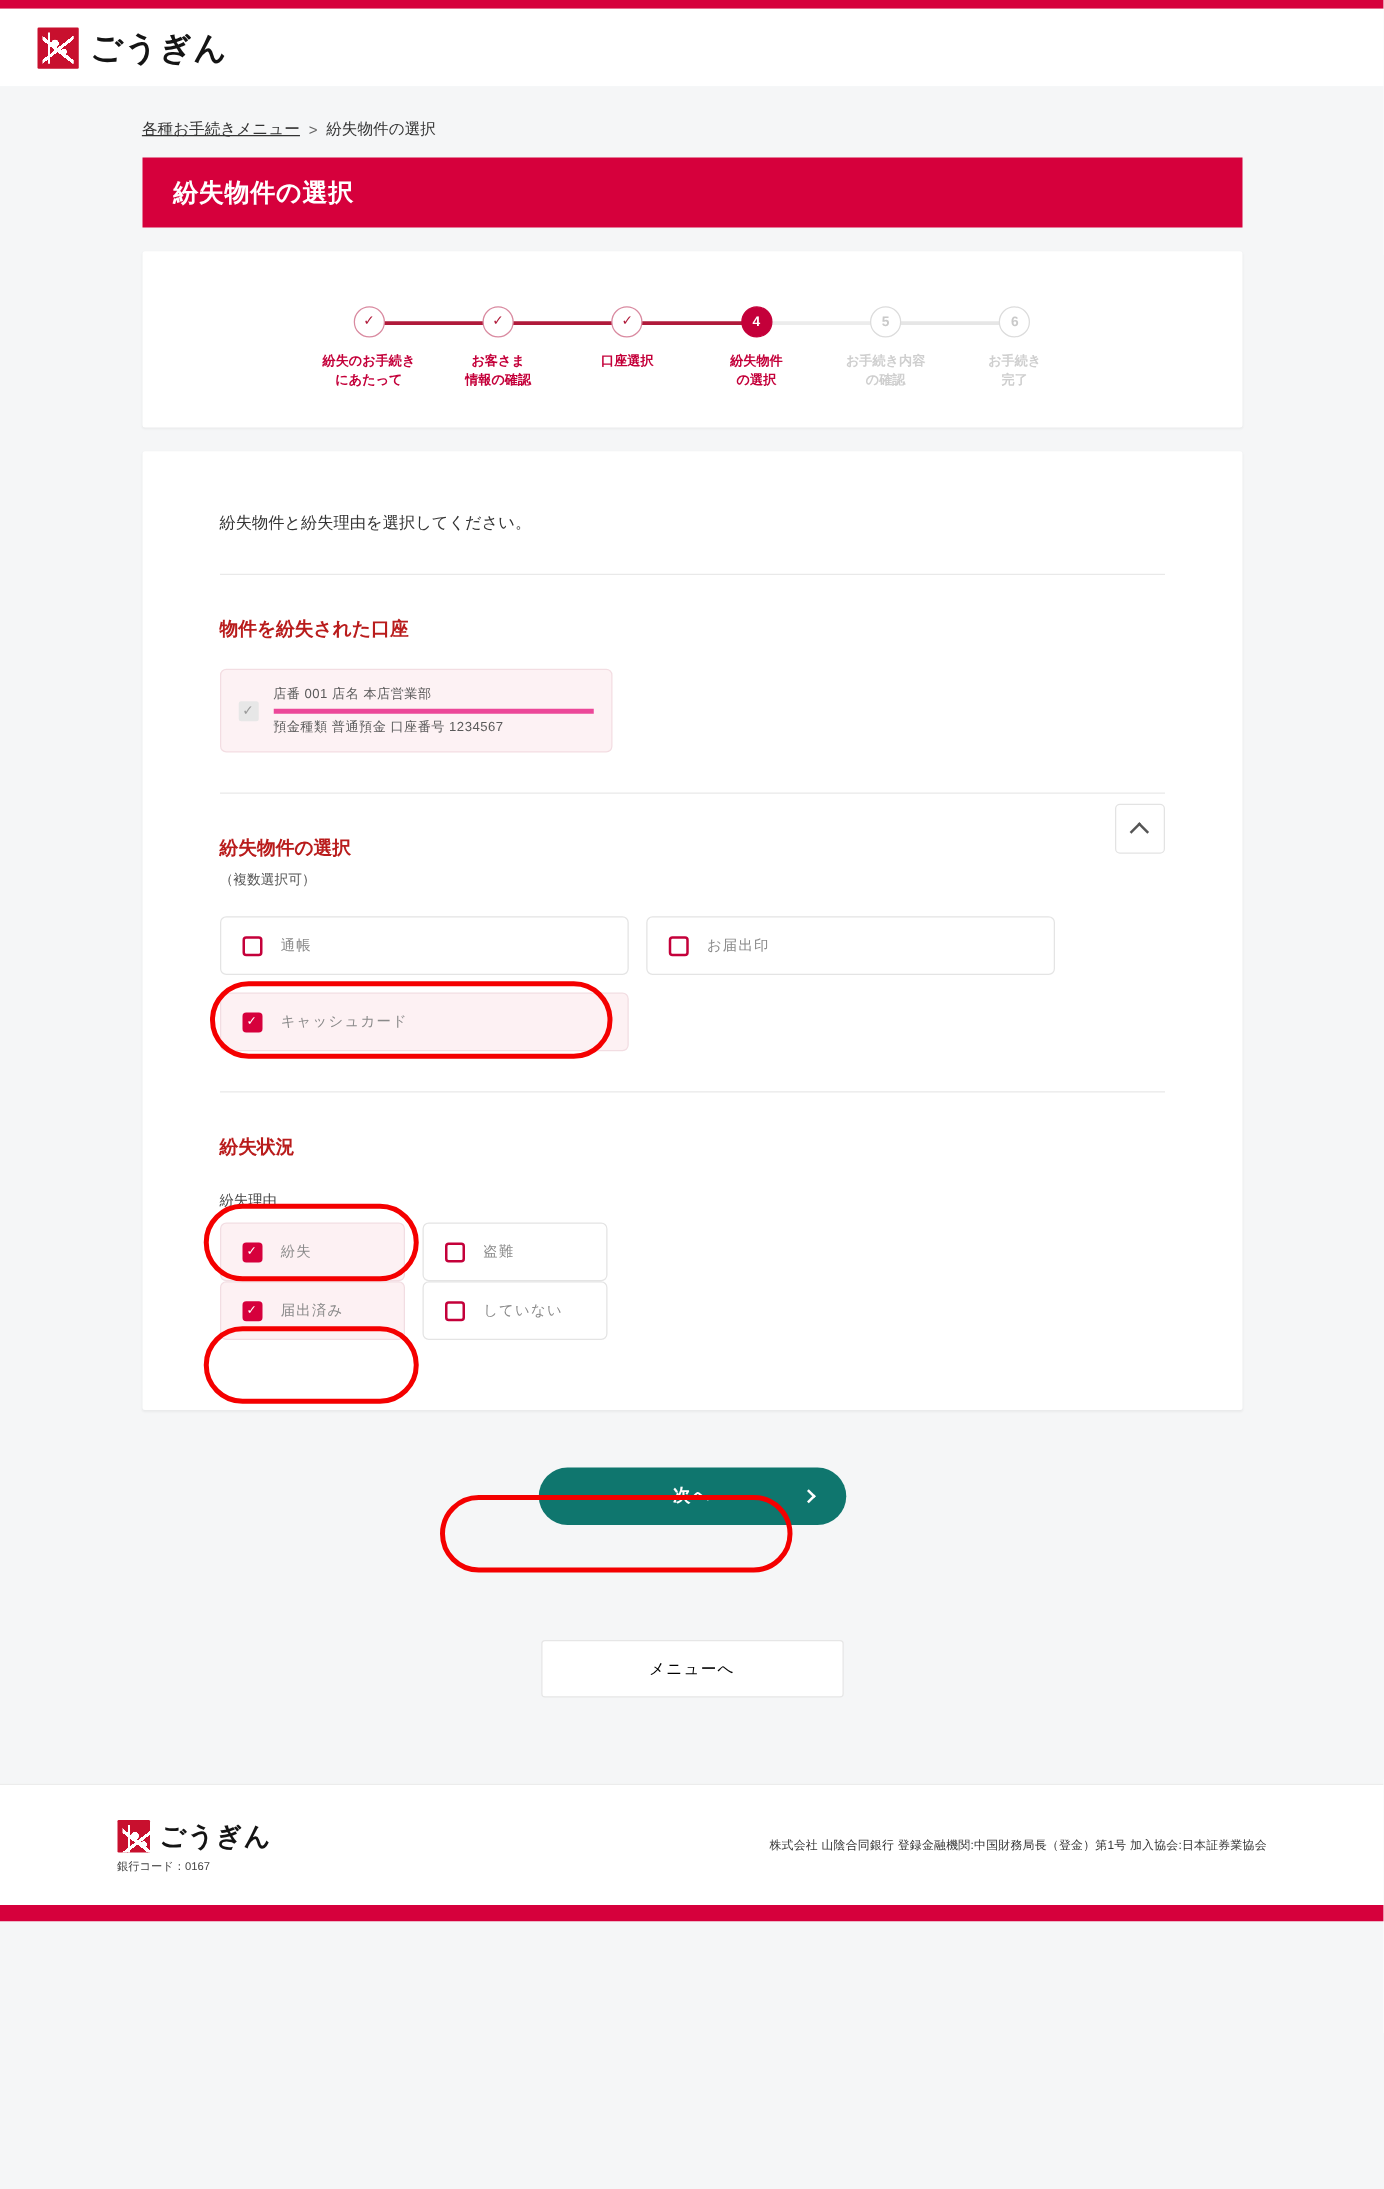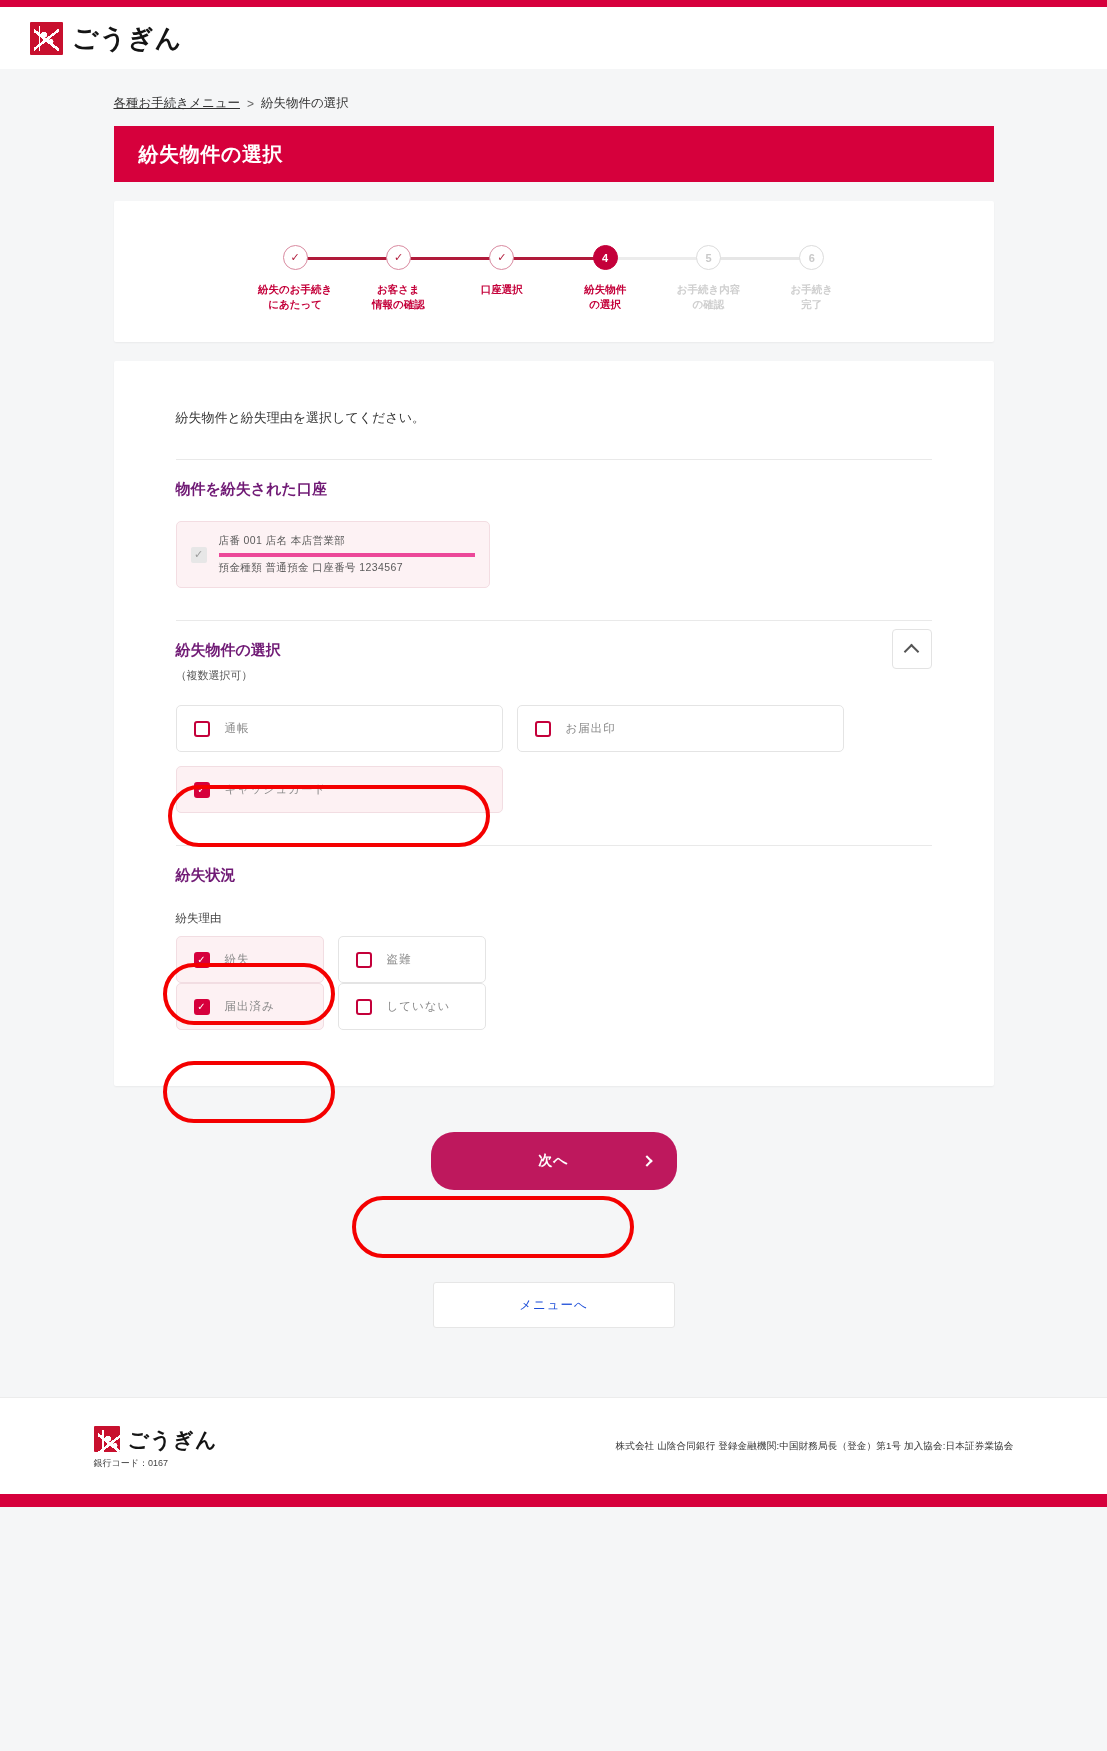--- a/index.html
+++ b/index.html
@@ -91,21 +91,21 @@
     text-align: center; white-space: pre-line;
   }
   .step.done .step-label, .step.current .step-label { color: #c4003a; font-weight: bold; }
   .step.todo .step-label { color: #cfcfcf; font-weight: bold; }
 
   
   .form-card { margin-top: 19px; padding: 48px 62px 56px 62px; }
   .lead { font-size: 13px; color: #333; }
   .hr { height: 1px; background: #e9e9e9; margin: 32px 0 0 0; }
 
-  .sec-title { font-size: 15px; font-weight: bold; color: #701a75; margin-top: 20px; }
+  .sec-title { font-size: 15px; font-weight: bold; color: #b91c1c; margin-top: 34px; }
   .sec-sub { font-size: 11px; color: #555; margin-top: 8px; }
 
   
   .acct-box {
     margin-top: 22px; width: 314px;
     background: #fdf2f4; border: 1px solid #f3dde2;
     border-radius: 5px; padding: 12px 14px;
     display: flex; align-items: center; gap: 12px;
   }
   .acct-check {
@@ -150,35 +150,35 @@
   .opt.checked .box .tick { display: block; }
   .opt-label { font-size: 11.5px; color: #8a8a8a; letter-spacing: 1px; }
 
   .sub-label { font-size: 11.5px; color: #444; margin-top: 26px; margin-bottom: 10px; }
   .opt-sm { width: 148px; }
   .opt-row { display: flex; gap: 14px; }
 
   
   .next-wrap { text-align: center; margin-top: 46px; }
   .next-btn {
-    width: 246px; height: 58px; border-radius: 23px; border: none;
-    background: #be185d; color: #fff; font-size: 14px; font-weight: bold;
+    width: 246px; height: 46px; border-radius: 23px; border: none;
+    background: #0f766e; color: #fff; font-size: 14px; font-weight: bold;
     display: inline-flex; align-items: center; justify-content: center;
     position: relative; cursor: pointer; letter-spacing: 1px;
   }
   .next-btn .arrow {
     position: absolute; right: 26px; width: 8px; height: 8px;
     border-right: 2px solid #fff; border-top: 2px solid #fff;
     transform: rotate(45deg);
   }
 
   .menu-wrap { text-align: center; margin-top: 92px; padding-bottom: 68px; }
   .menu-btn {
     width: 242px; height: 46px; background: #fff; border: 1px solid #e6e6e6;
-    border-radius: 3px; color: #1d4ed8; font-size: 12.5px; letter-spacing: 1px;
+    border-radius: 3px; color: #000000; font-size: 12.5px; letter-spacing: 1px;
     cursor: pointer;
   }
 
   
   .footer { background: #fff; border-top: 1px solid #ececec; padding: 28px 0 24px 0; }
   .footer-in { width: 920px; margin: 0 auto; display: flex; align-items: flex-start; justify-content: space-between; }
   .f-left { display: flex; flex-direction: column; gap: 5px; }
   .f-logo { display: flex; align-items: center; gap: 8px; }
   .f-logo .logo-mark { width: 26px; height: 26px; }
   .f-logo .logo-text { font-size: 21px; }

